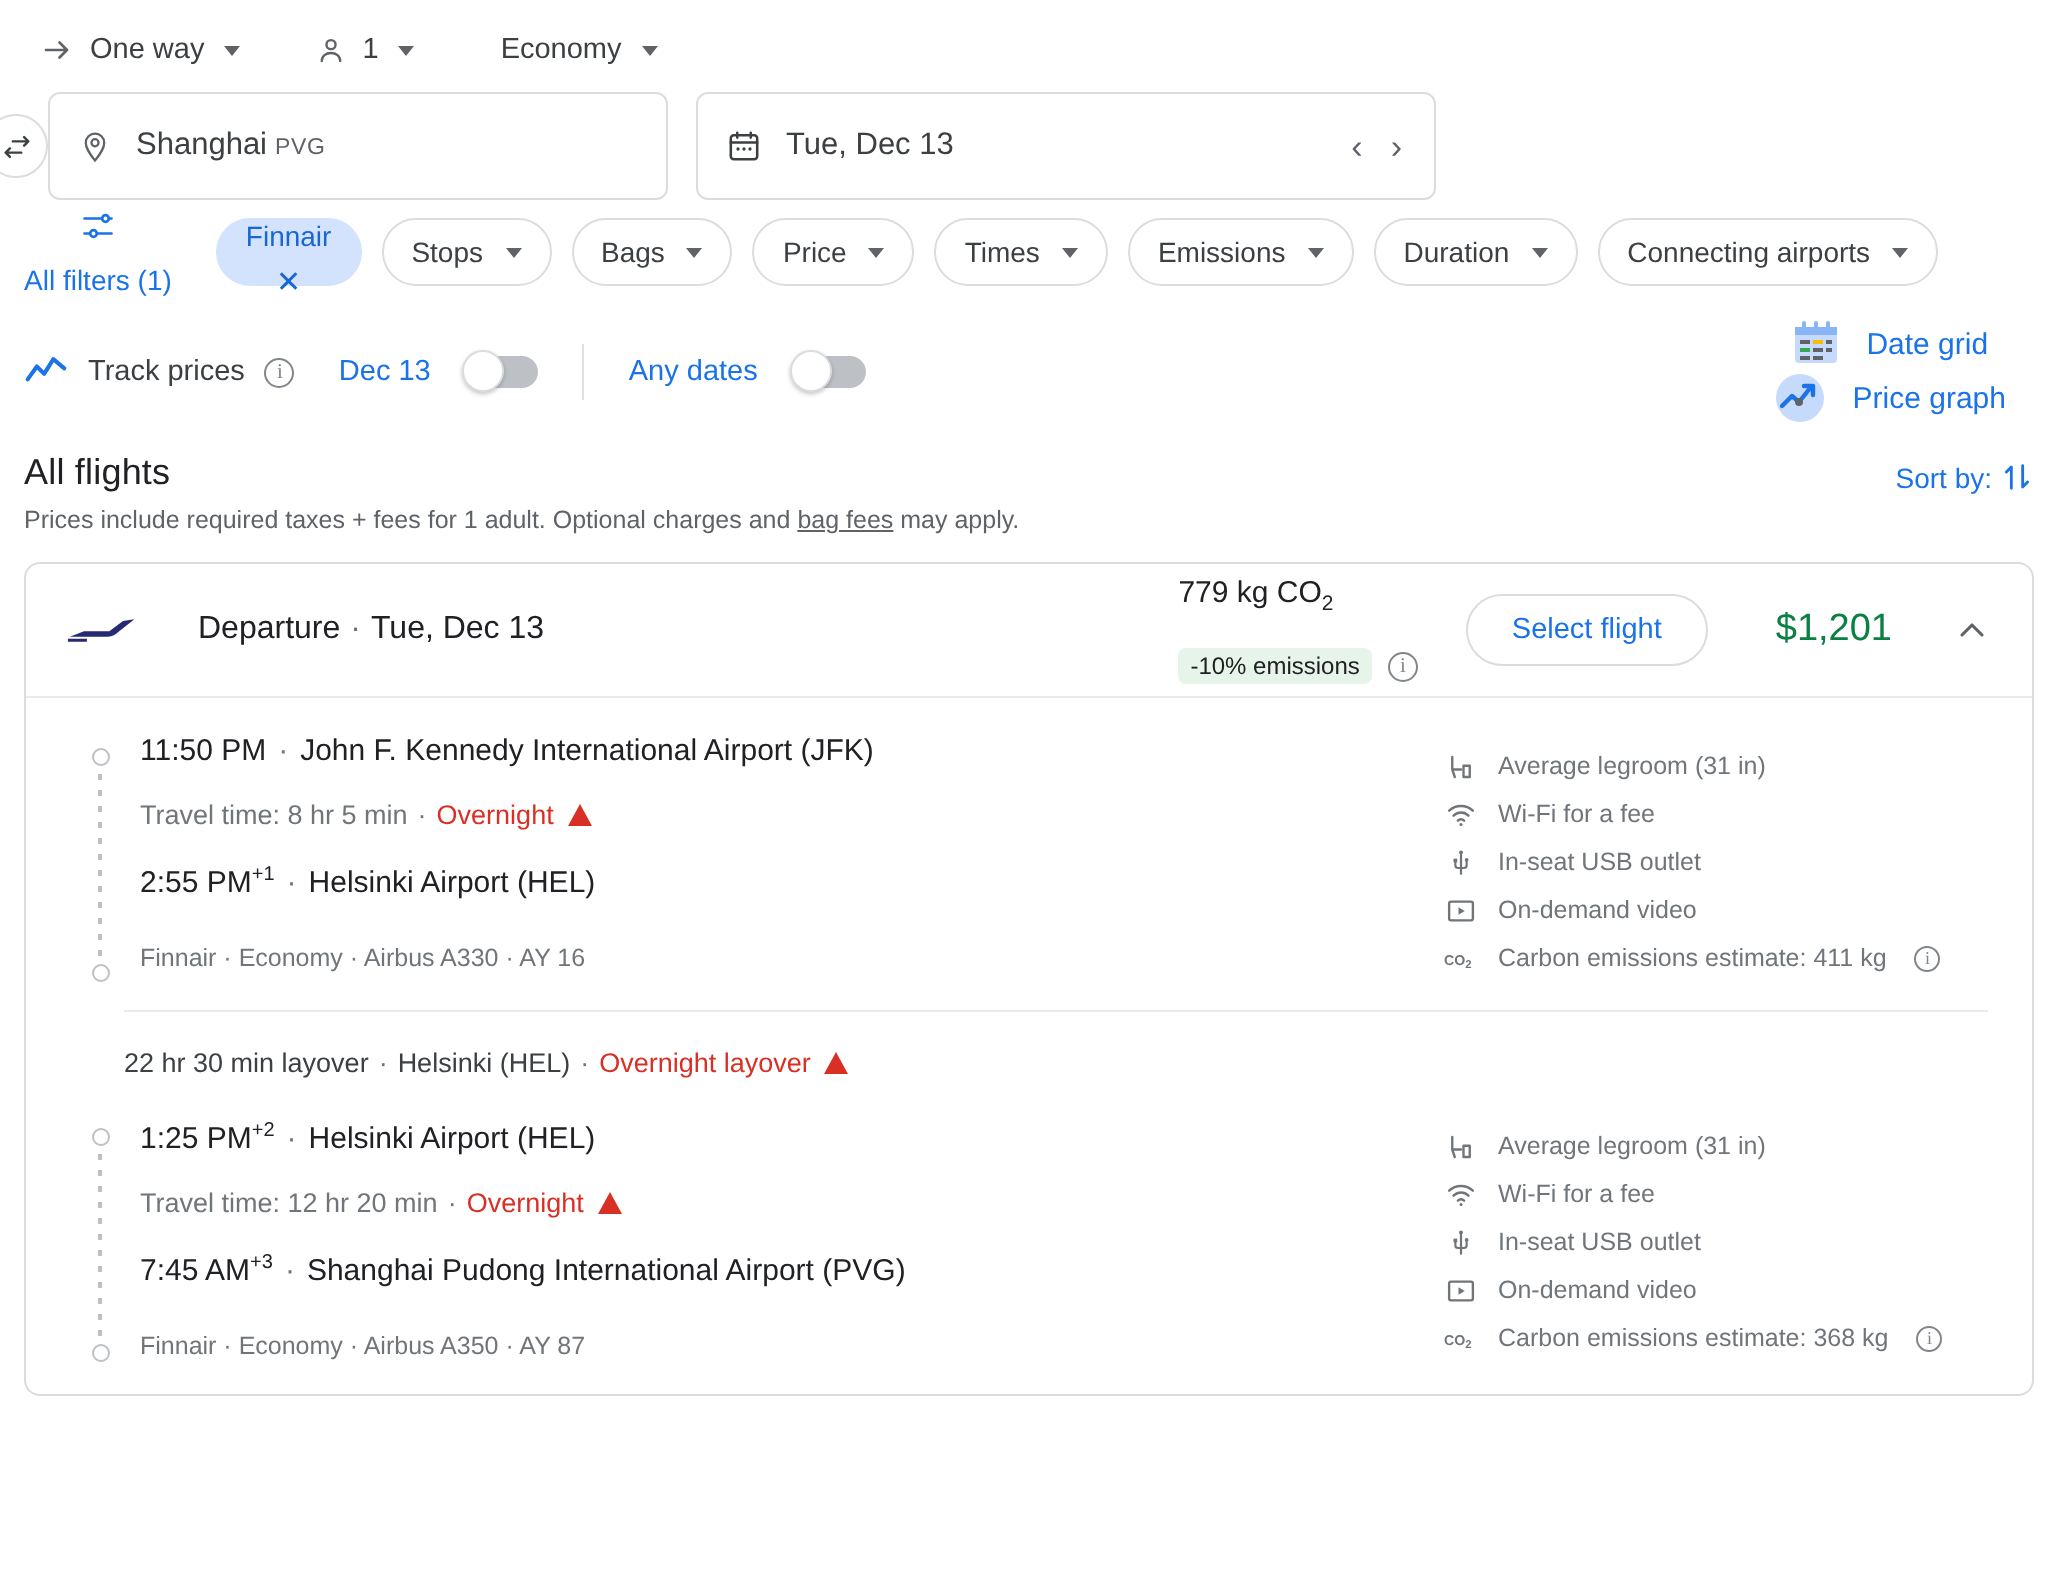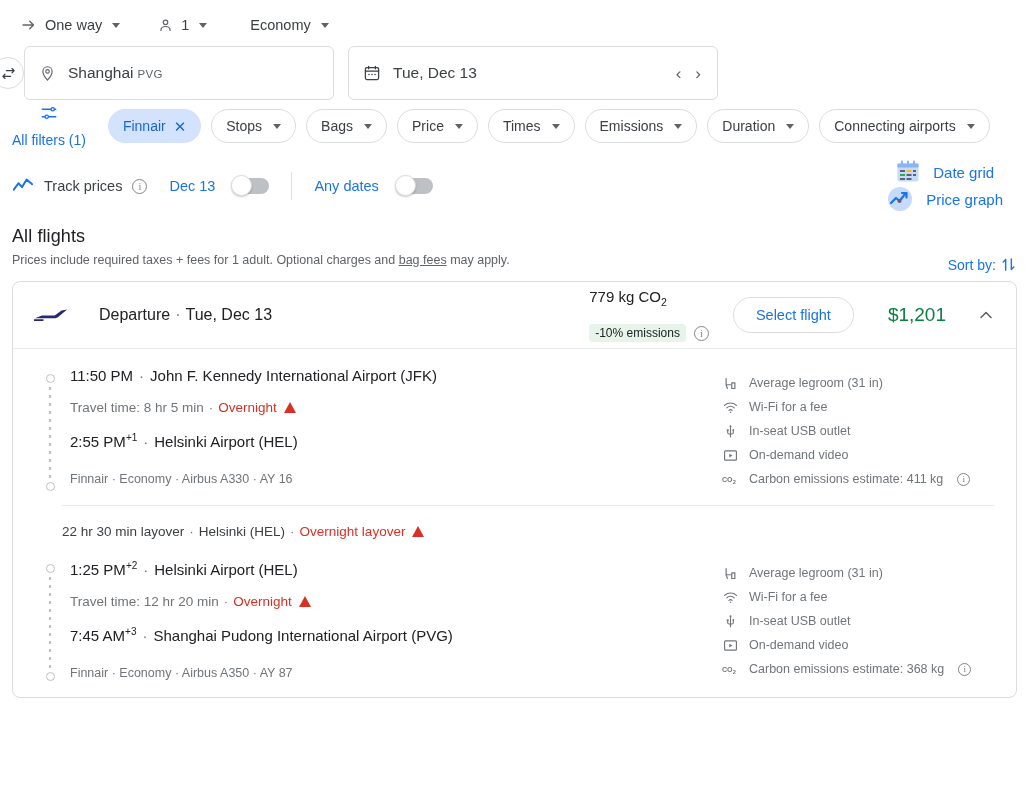--- a/index.html
+++ b/index.html
@@ -78,21 +78,21 @@
     flex-direction: column;
   }
   .chip {
     display: flex; align-items: center; gap: 8px;
     height: 34px; padding: 0 14px;
     border: 1px solid #dadce0; border-radius: 17px;
     font-size: 14px; color: #3c4043; background: #fff;
     cursor: pointer; white-space: nowrap;
   }
   .chip.active {
-    background: #d3e3fd; border-color: #d3e3fd; color: #1967d2;
+    background: #d3e3fd; border-color: #d3e3fd; color: #1967d2; flex-direction: column;
   }
   .chip .x-close { font-size: 15px; color: #1967d2; line-height: 1; }
 
   
   .track-row {
     display: flex; align-items: center;
     height: 56px; padding: 0 12px; margin-top: 6px;
   }
   .track-left { display: flex; align-items: center; gap: 10px; }
   .track-label { font-size: 14.5px; color: #3c4043; }
@@ -121,21 +121,21 @@
   }
 
   
   .allflights {
     padding: 12px 12px 0 12px; position: relative;
   }
   .af-title { font-size: 18px; font-weight: 400; color: #202124; letter-spacing: .1px; }
   .af-sub { font-size: 12.5px; color: #5f6368; margin-top: 6px; }
   .af-sub u { text-decoration: underline; cursor: pointer; }
   .sort-by {
-    position: absolute; right: 12px; top: 42px;
+    position: absolute; right: 12px; top: 16px;
     display: flex; align-items: center; gap: 4px;
     color: #1a73e8; font-size: 14px; cursor: pointer;
   }
 
   
   .card {
     margin: 14px 12px 0 12px;
     border: 1px solid #dadce0; border-radius: 8px;
     background: #fff; overflow: hidden;
   }

